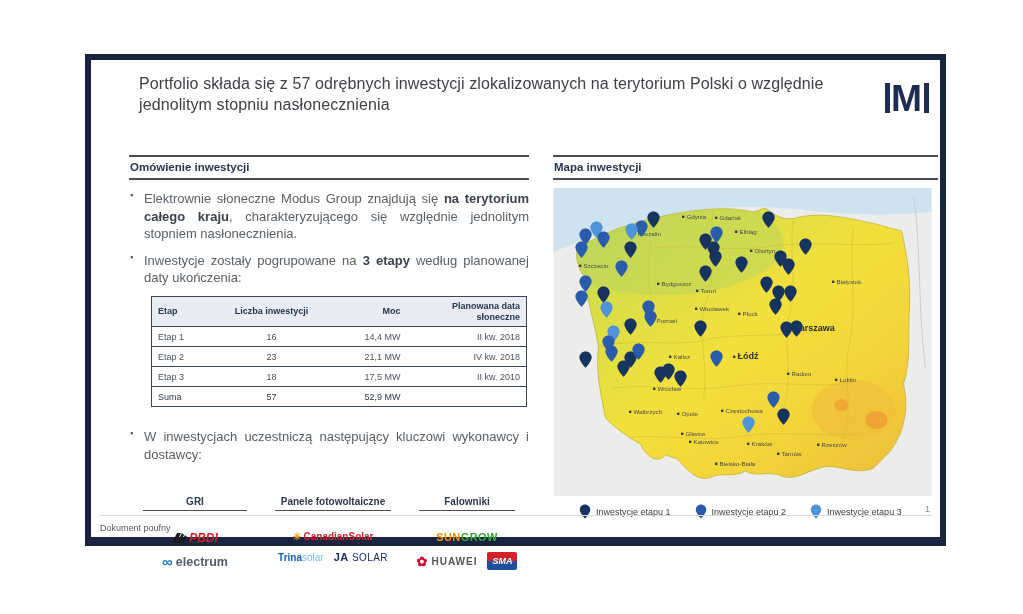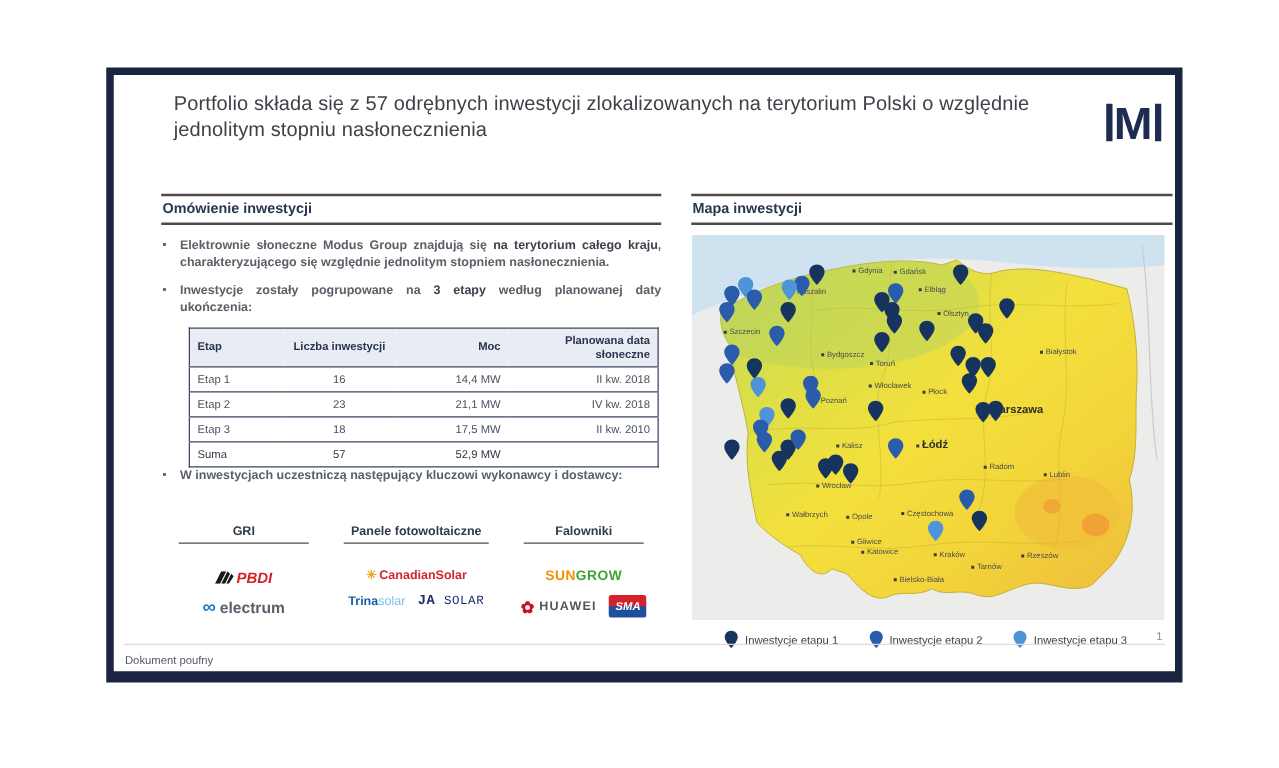--- a/index.html
+++ b/index.html
@@ -21,22 +21,22 @@
   }
   .brand-logo { position:absolute; right:10px; top:20px; width:46px; height:36px; }
   
   .left-col  { position:absolute; left:38px;  top:95px; width:400px; }
   .right-col { position:absolute; left:462px; top:95px; width:385px; }
   .col-header {
     border-top:2px solid #4c4c4c; border-bottom:2px solid #4c4c4c;
     padding:4px 1px 5px; font-size:11.5px; font-weight:700; color:#27364f;
   }
   
-  .bullets { margin:10px 0 0; padding:0; list-style:none; font-size:10px;
-             color:#5a6068; text-align:justify;font-weight:bold; }
+  .bullets { margin:10px 0 0; padding:0; list-style:none; font-size:13px;
+             color:#5a6068; text-align:justify; }
   .bullets li { position:relative; padding-left:15px; margin-bottom:9px; line-height:1.35; }
   .bullets li::before { content:"▪"; position:absolute; left:1px; top:-1px;
              color:#55595f; font-size:9px; }
   .bullets b { color:#3c424c; }
   
   table.inv {
     width:calc(100% - 24px); margin:4px 2px 0 22px; border-collapse:collapse;
     font-size:9px; color:#4a5260; border:1.2px solid #39465e;
   }
   table.inv th {
@@ -58,21 +58,21 @@
   .pcol-header { font-size:10px; font-weight:700; color:#2f3a4d; line-height:1.15; }
   .logo-row { display:flex; justify-content:center; align-items:center; gap:10px; margin-top:9px; }
   .logo { white-space:nowrap; }
   .logo-pbdi  { font-style:italic; font-weight:800; font-size:12px; display:inline-flex; align-items:center; gap:2px; }
   .logo-electrum { font-size:12.5px; font-weight:700; display:inline-flex; align-items:center; gap:3px; }
   .inf-icon { font-size:15px; font-weight:700; line-height:1; }
   .logo-canadian { font-size:10px; font-weight:700; display:inline-flex; align-items:center; gap:2px; }
   .sun-icon { font-size:10px; line-height:1; }
   .logo-trina { font-size:10px; font-weight:800; }
   .logo-trina .p2 { font-weight:400; }
-  .logo-ja { font-size:11px; font-weight:800; letter-spacing:.4px;font-family:Liberation Mono, monospace; }
+  .logo-ja { font-size:11px; font-weight:800; letter-spacing:.4px; }
   .logo-ja .p2 { font-weight:400; font-size:10px; }
   .logo-sungrow { font-size:11px; font-weight:800; letter-spacing:.4px; }
   .logo-huawei { font-size:10px; font-weight:700; letter-spacing:1px; display:inline-flex; align-items:center; gap:3px; }
   .flower-icon { font-size:13px; line-height:1; }
   .sma-badge { width:30px; height:18px; border-radius:2px; color:#fff; font-weight:800;
     font-style:italic; font-size:9px; display:inline-flex; align-items:center; justify-content:center; }
   
   .map-box { margin-top:8px; width:379px; height:308px; }
   .map-svg text { font-family:"Liberation Sans", sans-serif; }
   .legend { display:flex; gap:24px; margin-top:8px; padding-left:26px;
@@ -140,21 +140,21 @@
       <tfoot id="inv-tfoot">
           <tr>
             <td>Suma</td>
             <td>57</td>
             <td>52,9 MW</td>
             <td></td>
           </tr>
         </tfoot>
     </table>
 
-    <ul class="bullets" id="bullet-list-partners" style="margin-top:0;">
+    <ul class="bullets" id="bullet-list-partners" style="margin-top:21px;">
         <li><span>W inwestycjach uczestniczą następujący kluczowi wykonawcy i dostawcy:</span></li>
       </ul>
 
     <div class="partners">
       <div class="pcol pcol-1">
         <div class="pcol-header-box">
           <span class="pcol-header">GRI</span>
         </div>
         <div class="logo-row">
           <span class="logo logo-pbdi">

